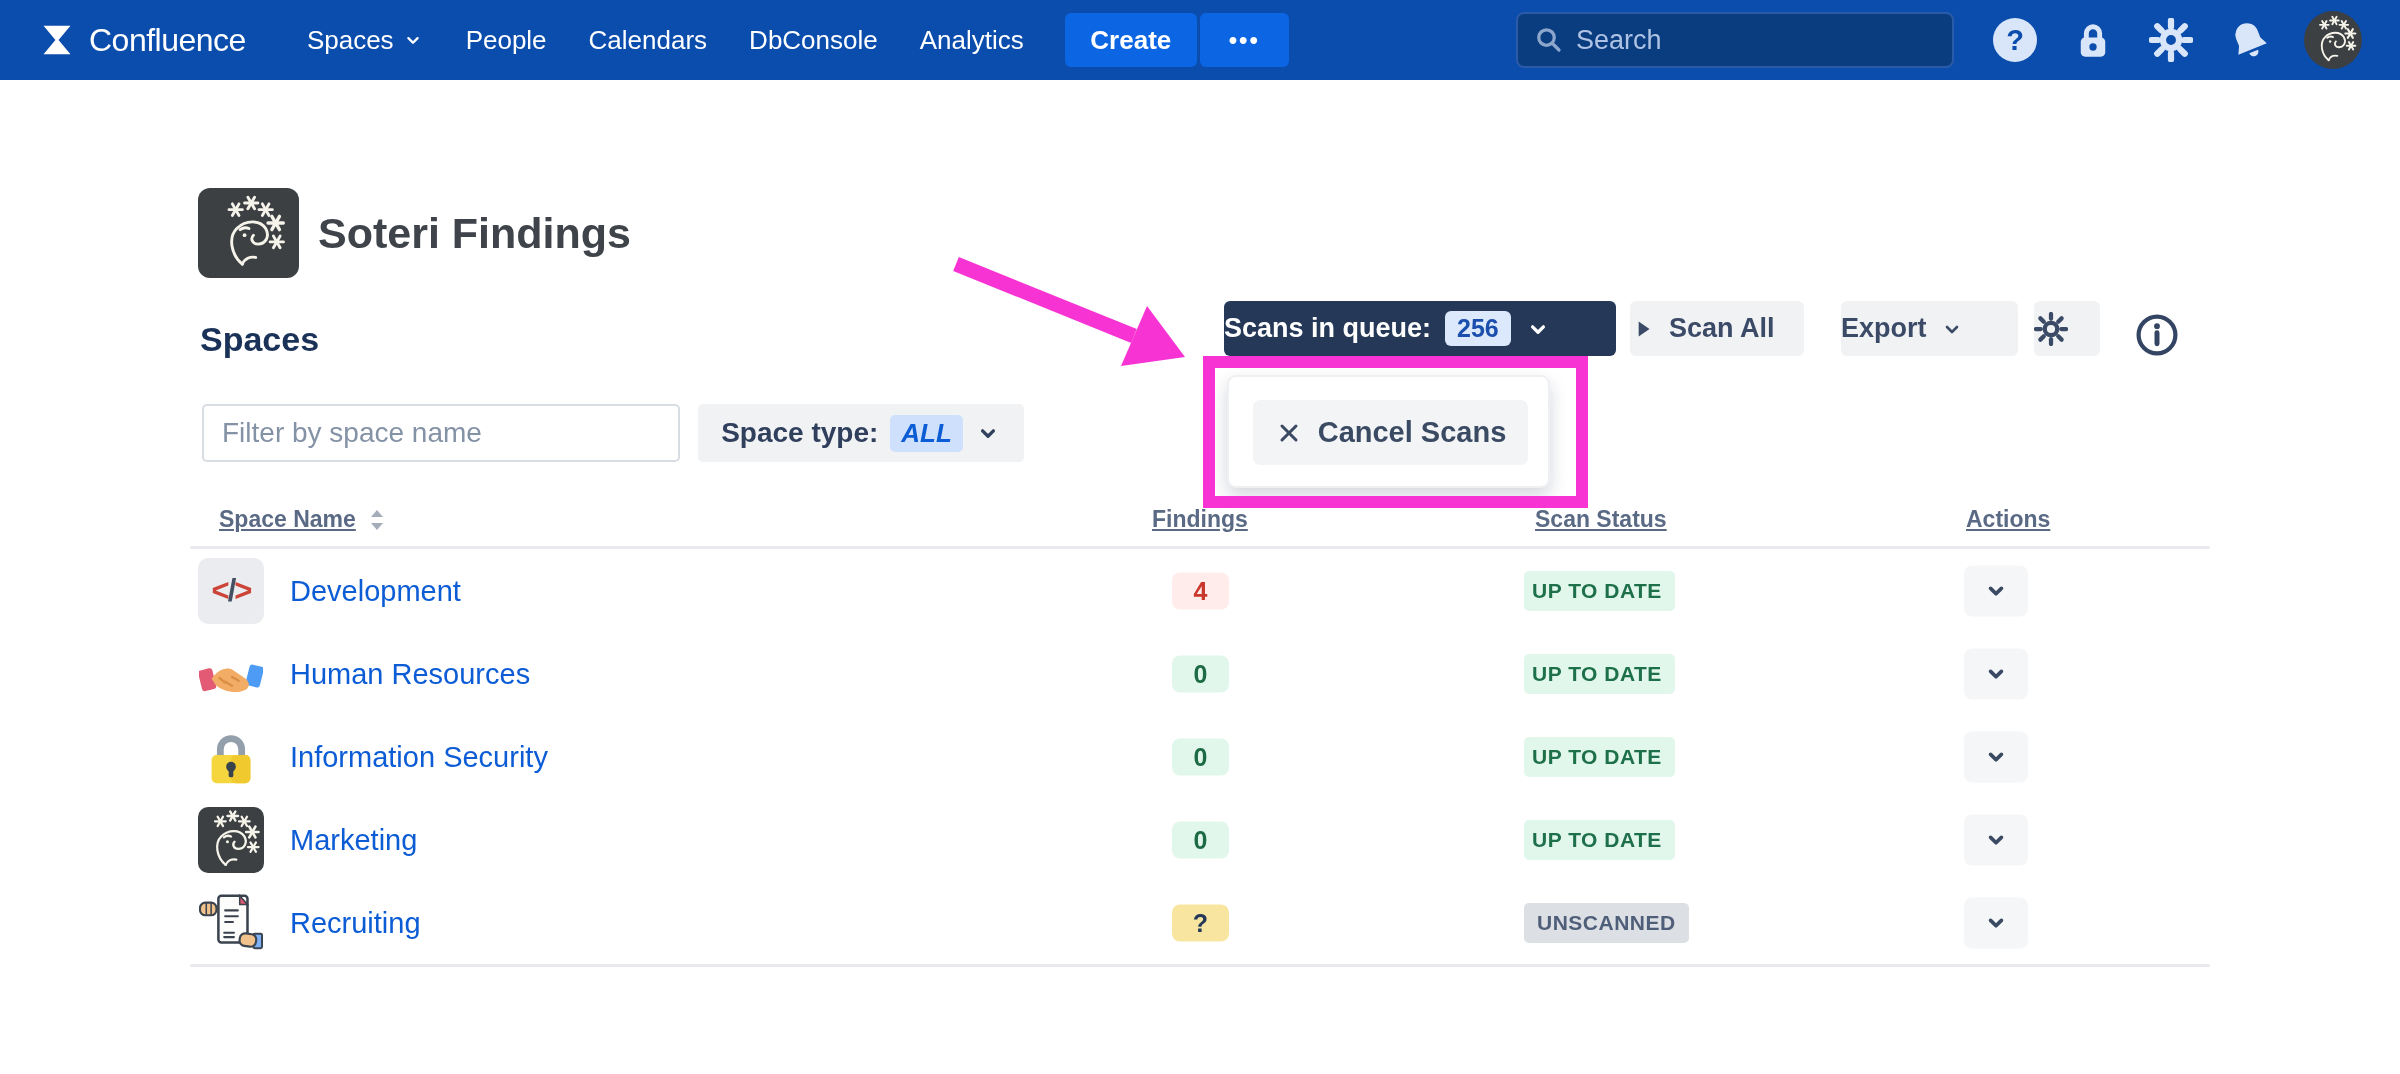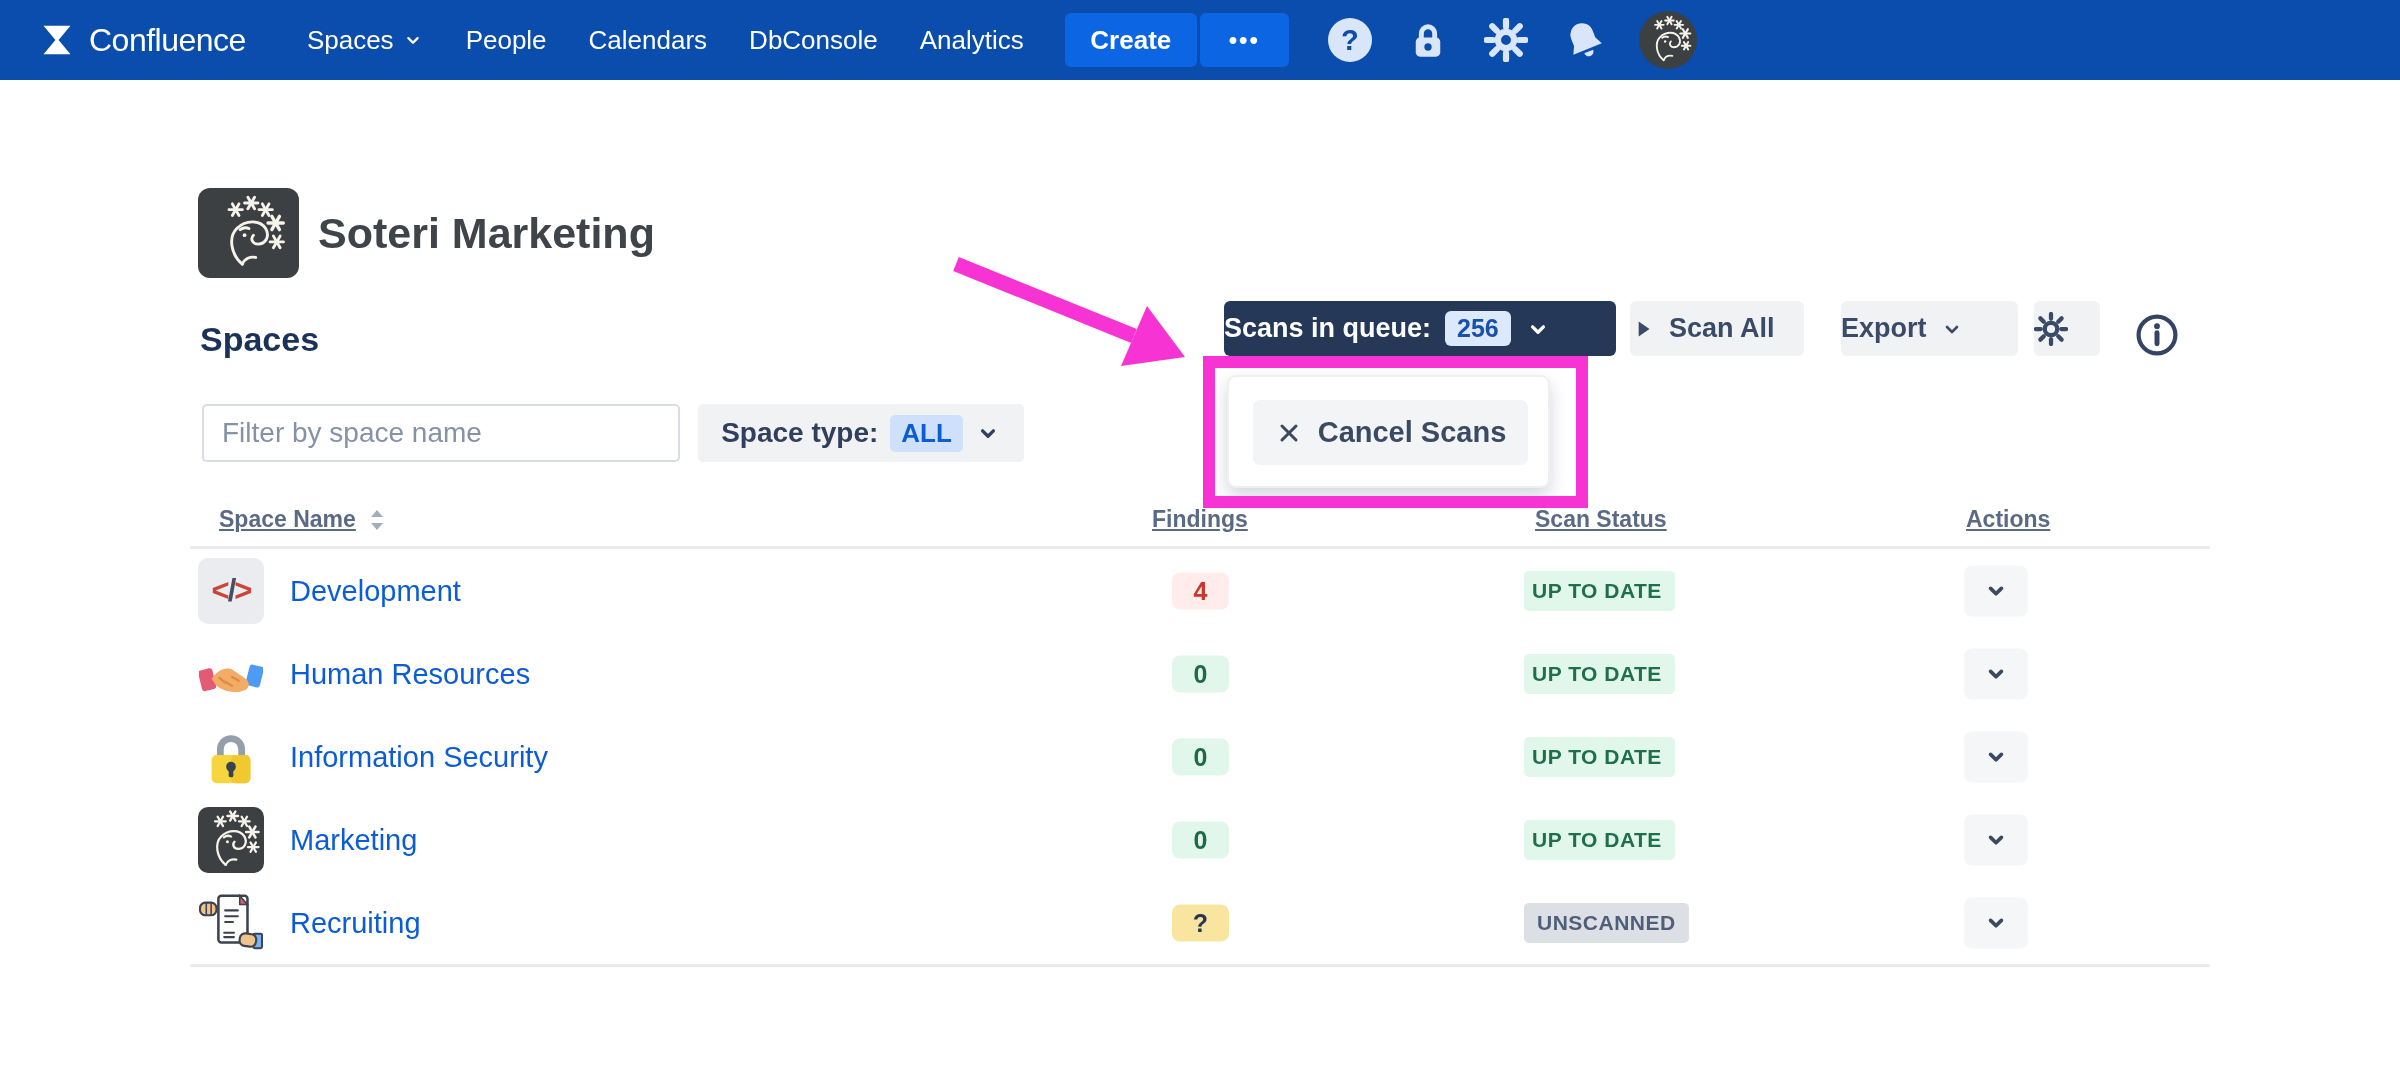--- a/index.html
+++ b/index.html
@@ -57,21 +57,21 @@
   .info-icon { position:absolute; left:2134px; top:312px; width:46px; height:46px; cursor:pointer; }
 
   
   .filter-input { position:absolute; left:202px; top:404px; width:478px; height:58px;
                   border:2px solid #D8DCE3; border-radius:5px; font-size:28px; color:#42526E;
                   padding:0 18px; outline:none; font-family:inherit; }
   .filter-input::placeholder { color:#8492A6; }
   .space-type { position:absolute; left:698px; top:404px; width:326px; height:58px; background:#F1F2F4;
                 border-radius:5px; display:flex; align-items:center; justify-content:center; gap:12px; cursor:pointer; }
   .space-type-label { font-size:28px; font-weight:700; color:#2F3F5C; }
-  .space-type-value { background:#CEE0FB; color:#0B5CD5; font-size:26px; font-weight:800; border-radius:5px; padding:3px 11px; }
+  .space-type-value { background:#CEE0FB; color:#0B5CD5; font-size:26px; font-weight:800; border-radius:5px; padding:3px 11px;font-style:italic; }
   .space-type .chev { color:#2F3F5C; width:26px; height:26px; stroke-width:3; }
 
   
   .thead { position:absolute; top:506px; left:0; width:2400px; height:34px; font-size:23px; font-weight:700; color:#5A6A85; }
   .th { position:absolute; top:0; display:flex; align-items:center; gap:10px;text-decoration:underline; }
   .sort-icon { width:22px; height:26px; color:#A5ADBA; }
   .divider { position:absolute; left:190px; width:2020px; height:3px; background:#E8EAEE; border-radius:2px; }
 
   .row { position:absolute; left:190px; width:2020px; height:83px; }
   .space-icon { position:absolute; left:8px; top:50%; transform:translateY(-50%); width:66px; height:66px;
@@ -171,20 +171,27 @@
     <div class="nav-item">
         <span>DbConsole</span>
       </div>
     <div class="nav-item">
         <span>Analytics</span>
       </div>
     <button class="btn-create">Create</button>
     <button class="btn-more">
       <span>•••</span>
     </button>
+    <div class="search-wrap">
+      <svg class="search-icon-svg" viewBox="0 0 24 24">
+        <circle cx="10" cy="10" r="6.2"></circle>
+          <line x1="14.8" y1="14.8" x2="20" y2="20"></line>
+      </svg>
+      <input class="search-input" placeholder="Search" style="">
+    </div>
     <div class="nav-icons">
       <div class="nav-icon">
         <div class="help-circle">?</div>
       </div>
       <div class="nav-icon">
         <svg viewBox="0 0 24 24" width="42" height="42">
           <path d="M8.2 11 V8.2 a3.8 3.8 0 0 1 7.6 0 V11" fill="none" stroke="#D9E6FA" stroke-width="2.8"></path>
           <rect x="5" y="10.5" width="14" height="11" rx="2.5" fill="#D9E6FA"></rect>
           <circle cx="12" cy="16" r="2.1" fill="#0B4DAD"></circle>
         </svg>
@@ -206,21 +213,21 @@
           </svg>
       </div>
     </div>
   </header>
 
   <div class="app-logo">
     <svg viewBox="0 0 72 72">
         <use href="#i-face"></use>
       </svg>
   </div>
-  <h1 class="page-title">Soteri Marketing</h1>
+  <h1 class="page-title">Soteri Findings</h1>
 
   <h2 class="section-heading">Spaces</h2>
 
   <button class="btn btn-dark">
     <span>Scans in queue:</span>
     <span class="queue-count">256</span>
     <svg class="chev" viewBox="0 0 24 24">
         <use href="#i-chev"></use>
       </svg>
   </button>

